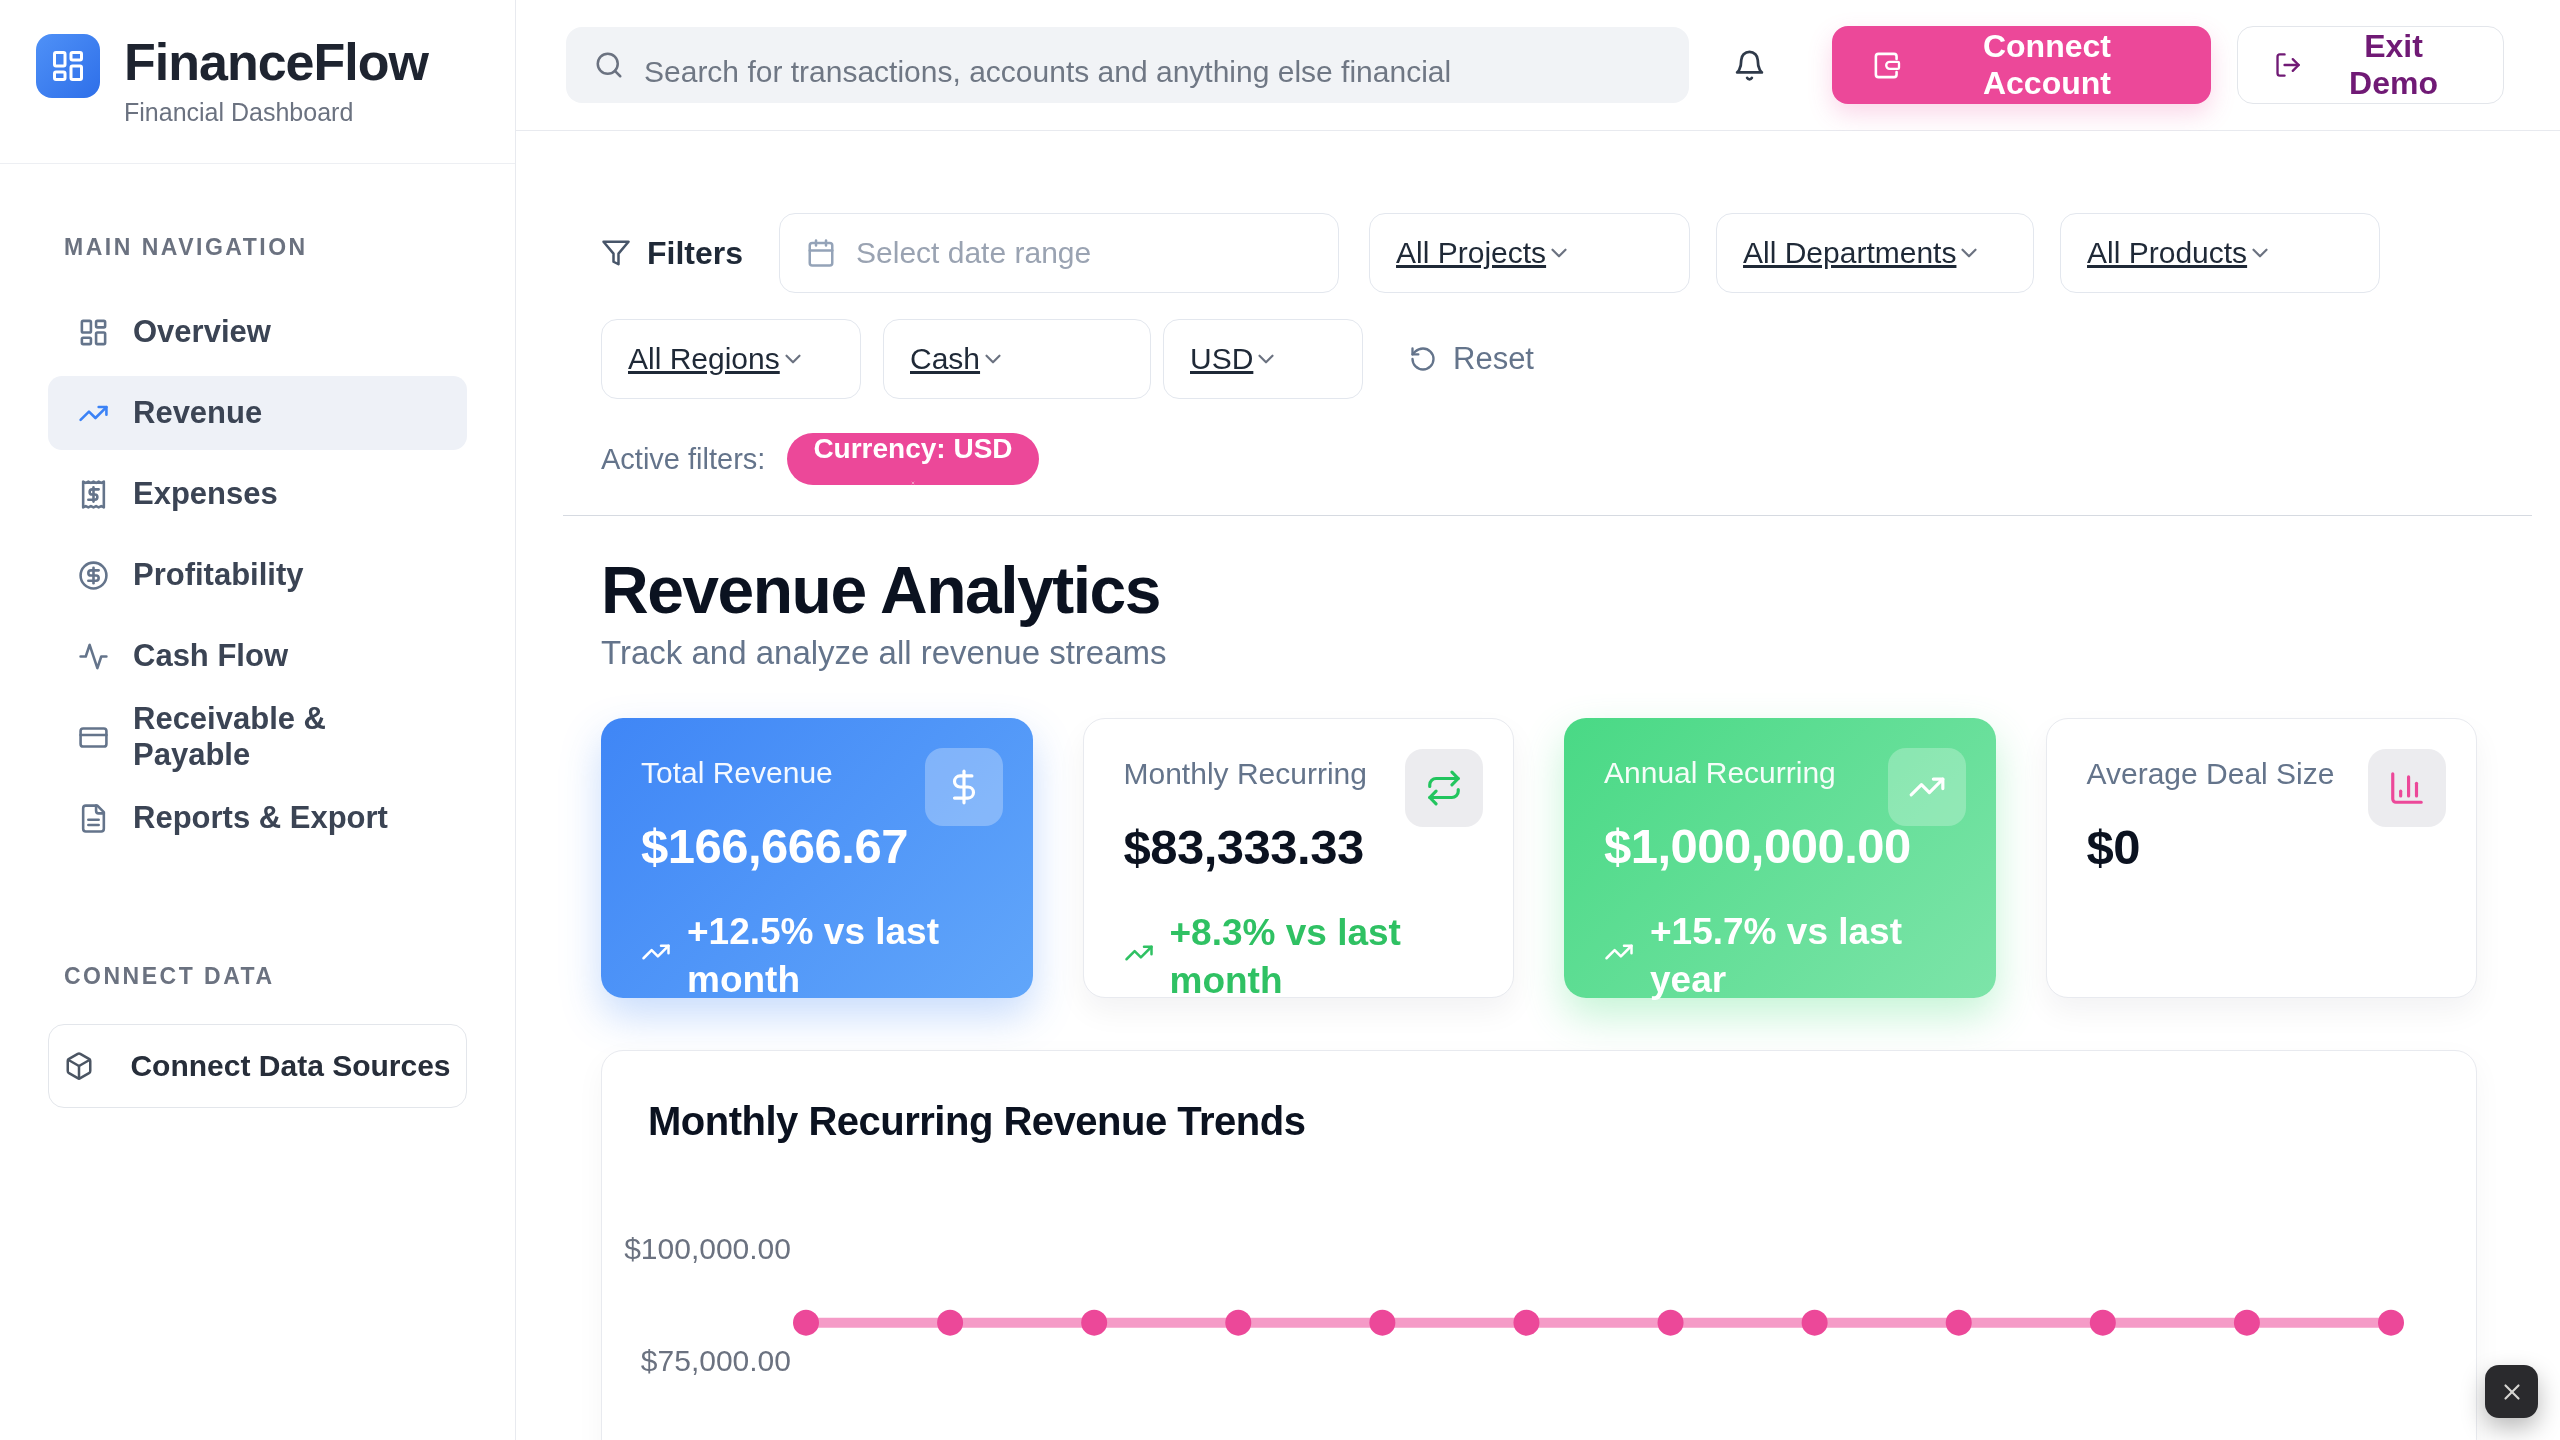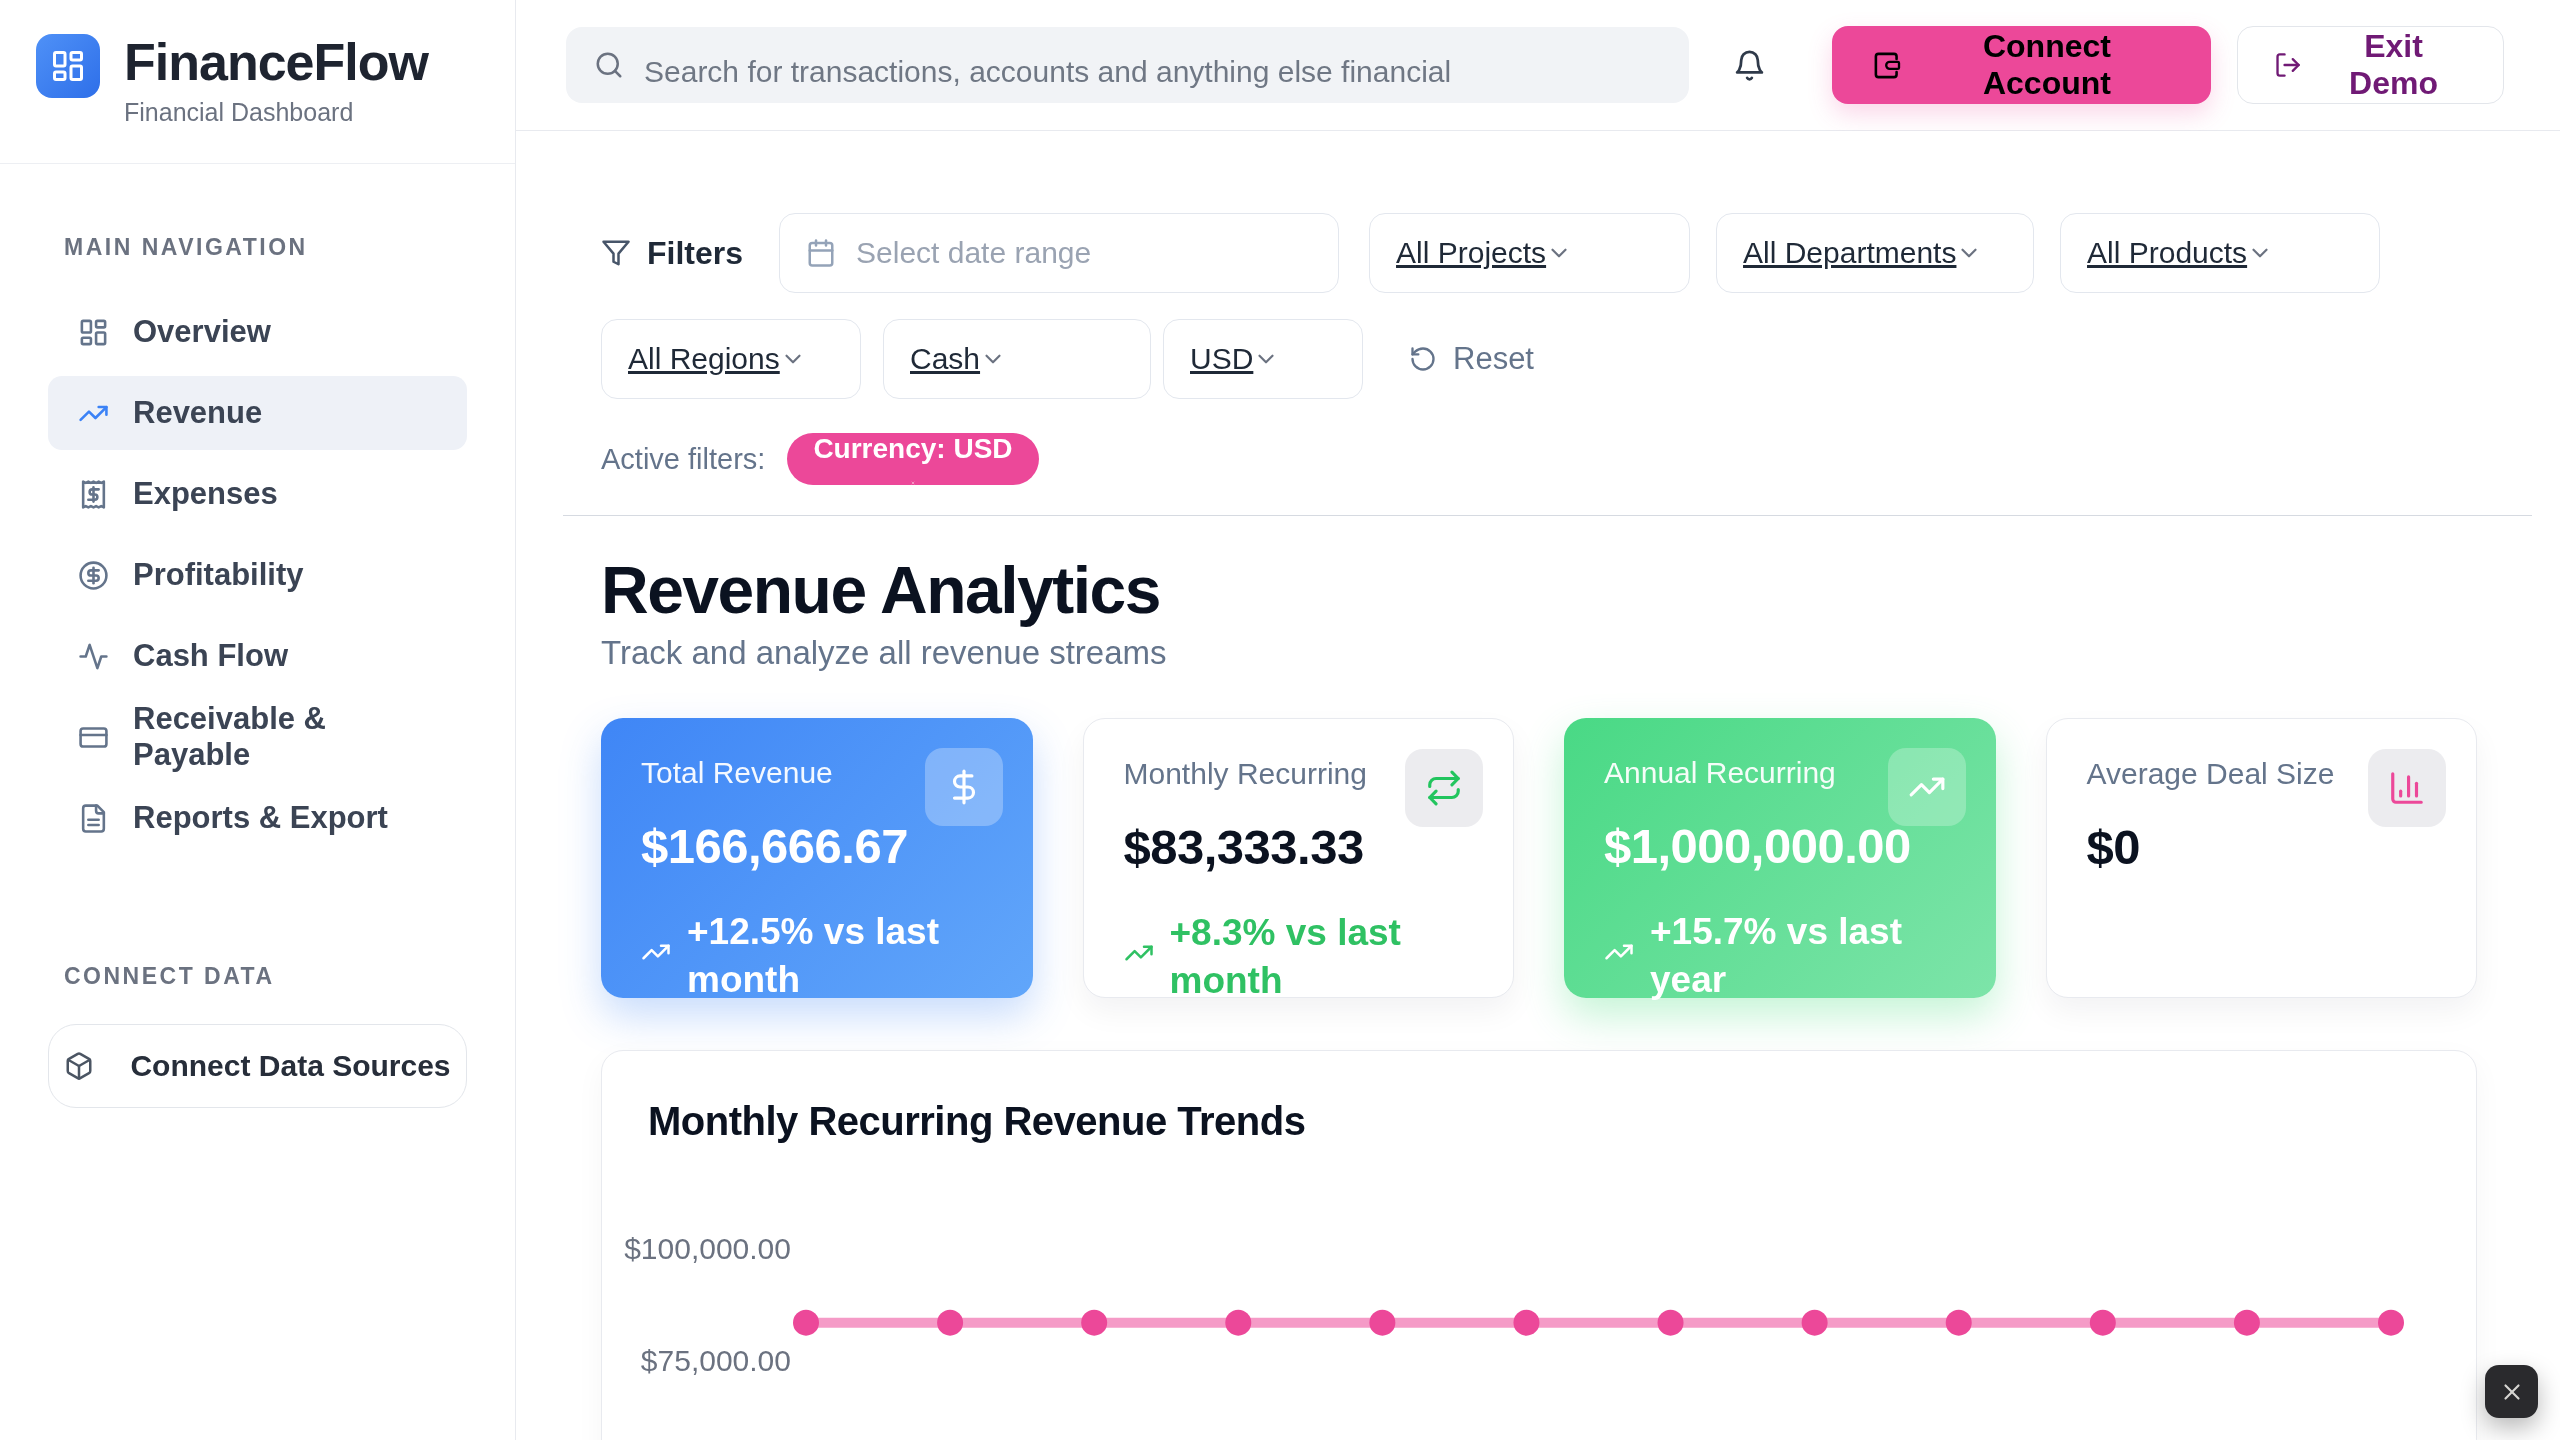--- a/index.html
+++ b/index.html
@@ -14,32 +14,32 @@
   .logo svg { width:36px; height:36px; color:#fff; }
   .brand-name { font-size:52px; font-weight:700; color:#1e2430; line-height:1.08; letter-spacing:-1px; }
   .brand-tag { font-size:25px; color:#6b7280; margin-top:8px; }
   .side-section { padding:0 48px; }
   .section-label { font-size:23px; font-weight:700; color:#6b7280; letter-spacing:2.5px; margin:70px 16px 34px 16px; }
   .section-label.connect { margin-top:108px; }
   .nav-item { display:flex; align-items:center; gap:24px; height:74px; border-radius:14px; padding:0 30px; margin-bottom:7px; color:#3b4454; font-size:31px; font-weight:600; cursor:pointer; }
   .nav-item svg { width:31px; height:31px; color:#64748b; flex:none; }
   .nav-item.active { background:#eef1f7; }
   .nav-item.active svg { color:#3b82f6; }
-  .connect-btn { width:100%; display:flex; align-items:center; justify-content:center; gap:36px; height:84px; border:1.5px solid #e3e6eb; border-radius:28px; background:#fff; font-size:30px; font-weight:600; color:#272e3a; font-family:inherit; cursor:pointer; }
+  .connect-btn { width:100%; display:flex; align-items:center; justify-content:center; gap:36px; height:84px; border:1.5px solid #e3e6eb; border-radius:16px; background:#fff; font-size:30px; font-weight:600; color:#272e3a; font-family:inherit; cursor:pointer; }
   .connect-btn svg { width:30px; height:30px; color:#4b5563; }
 
   
   .header { position:absolute; left:516px; top:0; right:0; height:131px; background:#fff; border-bottom:1px solid #e8eaef; display:flex; align-items:center; padding:0 56px 0 50px; }
   .search-box { width:1186px; height:76px; background:#f1f3f6; border-radius:16px; display:flex; align-items:center; gap:20px; padding:0 28px; }
   .search-box svg { width:30px; height:30px; color:#6b7280; flex:none; }
   .search-box input { flex:1; border:none; background:transparent; outline:none; font-size:30px; color:#374151; font-family:inherit;margin-top:13px; }
   .search-box input::placeholder { color:#6f7784; }
   .bell-btn { margin-left:44px; background:none; border:none; cursor:pointer; }
   .bell-btn svg { width:33px; height:33px; color:#2f3a4a; }
-  .btn-primary { margin-left:66px; height:78px; padding:0 40px; border-radius:16px; background:#ec4899; color:#000000; font-size:32px; font-weight:600; display:flex; align-items:center; gap:20px; border:none; font-family:inherit; cursor:pointer; box-shadow:0 10px 24px rgba(236,72,153,.22); }
+  .btn-primary { margin-left:66px; height:78px; padding:0 40px; border-radius:16px; background:#ec4899; color:#ffffff; font-size:32px; font-weight:600; display:flex; align-items:center; gap:20px; border:none; font-family:inherit; cursor:pointer; box-shadow:0 10px 24px rgba(236,72,153,.22); }
   .btn-primary svg { width:33px; height:33px; }
   .btn-outline { margin-left:26px; height:78px; padding:0 36px; border-radius:16px; background:#fff; border:1.5px solid #e3e6eb; color:#701a75; font-size:32px; font-weight:600; display:flex; align-items:center; gap:18px; font-family:inherit; cursor:pointer; }
   .btn-outline svg { width:30px; height:30px; }
 
   
   .main { position:absolute; left:516px; top:131px; right:0; bottom:0; background:#fff; padding:82px 83px 0 85px; overflow:hidden; }
   .filter-row { display:flex; align-items:center; }
   .filters-label { display:flex; align-items:center; gap:16px; font-size:32px; font-weight:700; color:#1f2937; margin-right:36px; }
   .filters-label svg { width:30px; height:30px; color:#475569; }
   .control { height:80px; border:1.5px solid #e3e7ee; border-radius:16px; background:#fff; display:flex; align-items:center; padding:0 26px; font-size:30px; color:#1f2937; cursor:pointer; }

